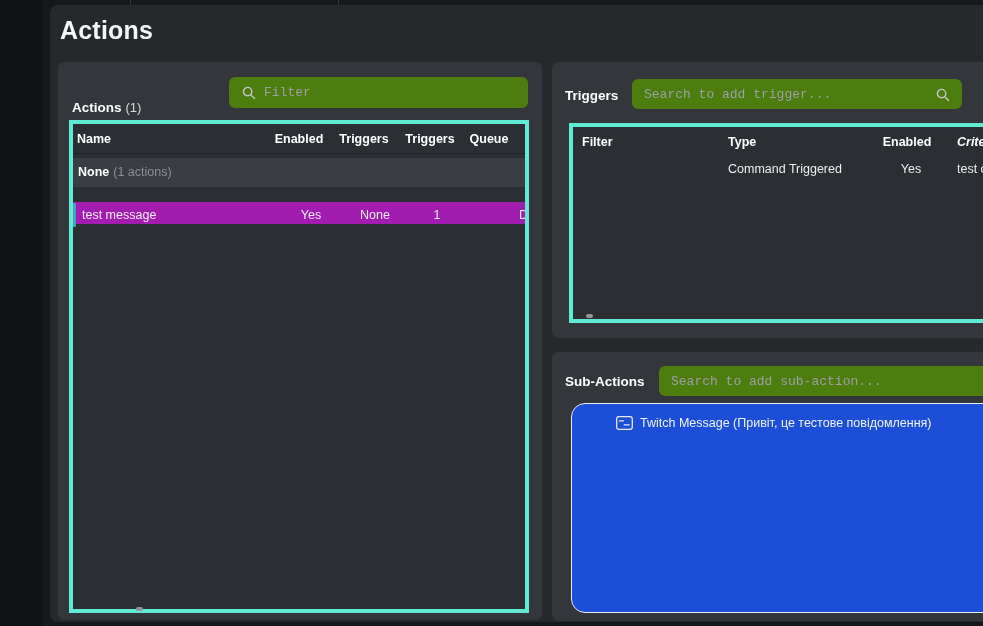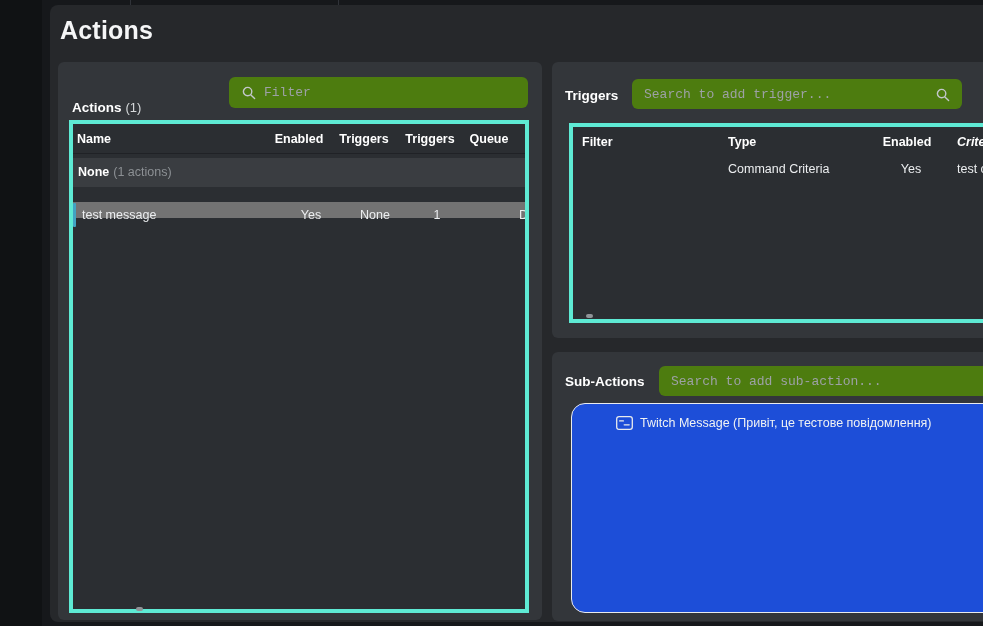--- a/index.html
+++ b/index.html
@@ -36,21 +36,21 @@
 
   .th-row { position:relative; height:30px; border-bottom:1px solid #202226; }
   .th-cell { position:absolute; top:0; line-height:30px; font-size:12.5px; font-weight:700; color:#ffffff; white-space:nowrap; }
   .centered { transform:translateX(-50%); }
 
   .group-row { position:relative; margin-top:4px; height:29px; background:#3a3d41;
                line-height:29px; padding-left:5px; font-size:12.5px; white-space:nowrap; }
   .group-name { font-weight:700; color:#ffffff; }
   .group-count { color:#8c9094; margin-left:4px; }
 
-  .action-row { position:relative; margin-top:15px; height:16px; background:#737373; }
+  .action-row { position:relative; margin-top:15px; height:22px; background:#a21caf; }
   .row-cell { position:absolute; top:0; line-height:26px; font-size:12.5px; color:#eceef0; white-space:nowrap; }
   .accent-bar { position:absolute; left:0; top:1px; width:3px; height:24px; border-radius:1px; }
 
   .trig-row { position:relative; height:28px; }
   .trig-cell { position:absolute; top:0; line-height:28px; font-size:12.5px; color:#eceef0; white-space:nowrap; }
   .trig-head { height:28px; border-bottom:none; }
   .trig-head .th-cell { line-height:30px; }
 
   .clip-cell { overflow:hidden; }
 
@@ -131,21 +131,21 @@
 
       <div class="data-table" style="left:17px; top:61px; width:440px; height:200px;">
         <div class="th-row trig-head">
           <div class="th-cell" style="left:9px;">Filter</div>
           <div class="th-cell" style="left:155px;">Type</div>
           <div class="th-cell centered" style="left:334px;">Enabled</div>
           <div class="th-cell" style="left:384px;font-style:italic;">Criteria</div>
         </div>
 
         <div class="trig-row">
-          <div class="trig-cell" style="left:155px;">Command Criteria</div>
+          <div class="trig-cell" style="left:155px;">Command Triggered</div>
           <div class="trig-cell centered" style="left:338px;">Yes</div>
           <div class="trig-cell clip-cell" style="left:384px; width:54px;">test command</div>
         </div>
       </div>
 
       <div class="scroll-dot" style="left:34px; top:252px;"></div>
     </div>
 
     <div class="panel panel-subact">
       <div class="panel-title" style="left:13px; top:22px;">Sub-Actions</div>

